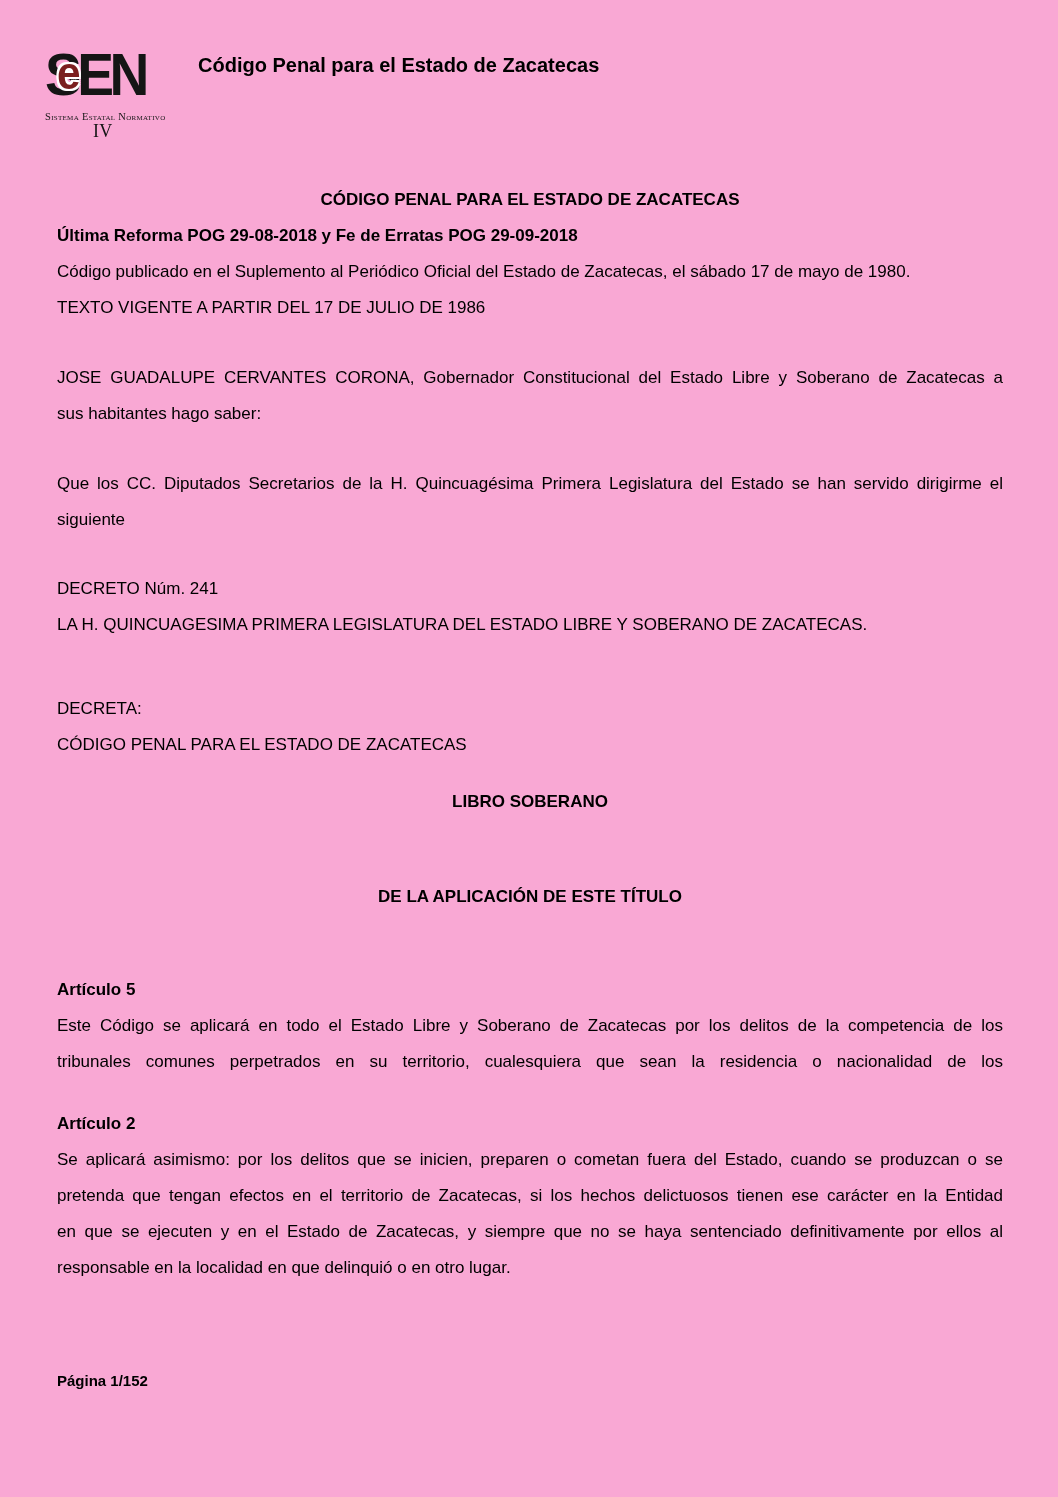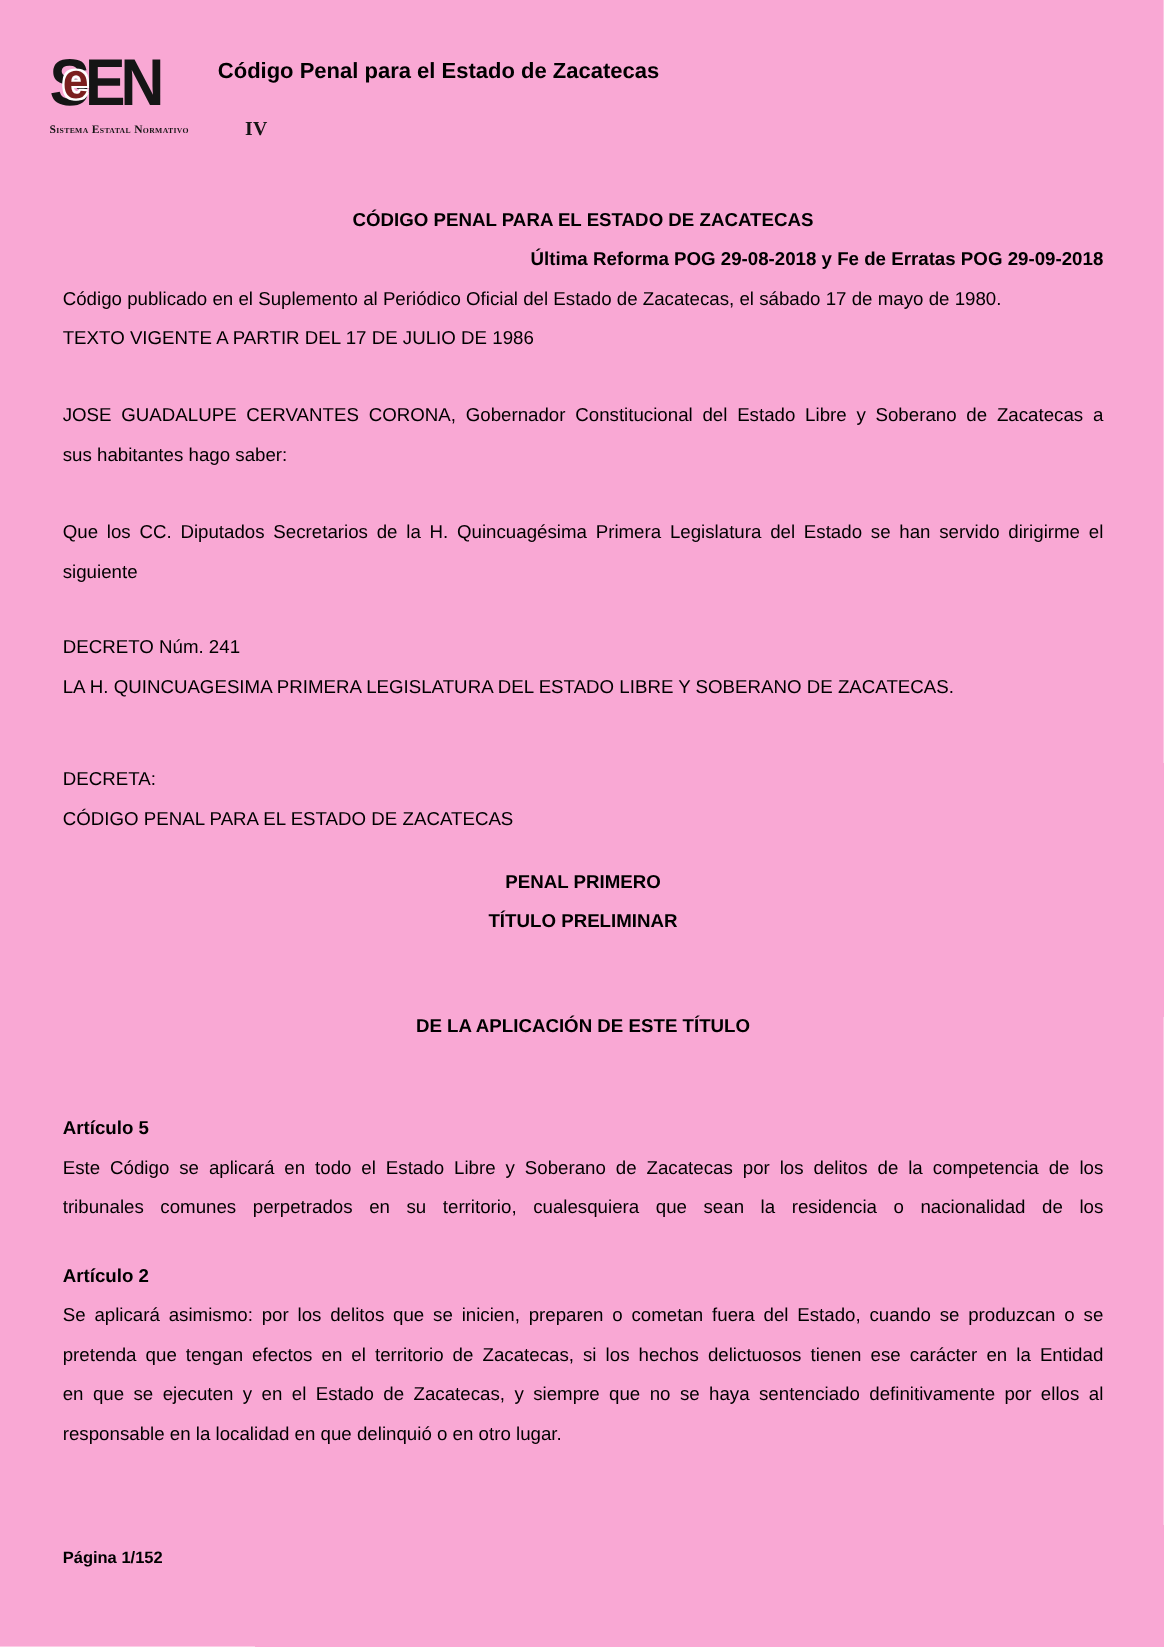--- a/index.html
+++ b/index.html
@@ -36,29 +36,29 @@
     line-height: 46px;
     font-weight: 700;
     letter-spacing: 0;
     text-shadow:
       -2px -2px 0 #fff, 2px -2px 0 #fff, -2px 2px 0 #fff, 2px 2px 0 #fff,
       -2px 0 0 #fff, 2px 0 0 #fff, 0 -2px 0 #fff, 0 2px 0 #fff;
   }
   .logo-tagline {
     margin-top: 3px;
     font-family: "Liberation Serif", serif;
-    font-weight: 700;
+    font-weight: 400;
     font-variant: small-caps;
     font-size: 10.5px;
     letter-spacing: 0.3px;
     white-space: nowrap;
     display: flex;
-    align-items: flex-end;
     gap: 3px;
     color: #151515;
+    flex-direction: column;
   }
   .logo-iv {
     font-size: 18px;
     line-height: 13px;
     font-variant: normal;
     margin-left: 48px;
   }
   .header-title {
     position: absolute;
     left: 198px;
@@ -69,21 +69,21 @@
   }
 
   
   .content {
     margin: 0;
     padding: 182px 55px 0 57px;
     font-size: 17px;
     line-height: 36px;
   }
   .c { text-align: center; }
-  .r { text-align: right; }
+  .r { }
   .b { font-weight: 700; }
   .line { }
   .para .line.stretch { text-align: justify; text-align-last: justify; }
 
   .footer-line {
     margin-top: 77px;
     text-align: left;
     font-weight: 700;
     font-size: 15px;
   }
@@ -128,22 +128,21 @@
       <div class="line">DECRETO Núm. 241</div>
       <div class="line">LA H. QUINCUAGESIMA PRIMERA LEGISLATURA DEL ESTADO LIBRE Y SOBERANO DE ZACATECAS.</div>
     </div>
 
     <div style="margin-top:48px">
       <div class="line">DECRETA:</div>
       <div class="line">CÓDIGO PENAL PARA EL ESTADO DE ZACATECAS</div>
     </div>
 
     <div style="margin-top:21px">
-      <div class="line c b">PENAL PRIMERO</div>
-      <div class="line c b">TÍTULO PRELIMINAR</div>
+      <div class="line c b">LIBRO SOBERANO</div>
     </div>
 
     <div class="line c b" style="margin-top:59px">DE LA APLICACIÓN DE ESTE TÍTULO</div>
 
     <div class="line b" style="margin-top:57px">Artículo 5</div>
     <div class="para">
         <div class="line stretch">Este Código se aplicará en todo el Estado Libre y Soberano de Zacatecas por los delitos de la competencia de los</div>
         <div class="line stretch">tribunales comunes perpetrados en su territorio, cualesquiera que sean la residencia o nacionalidad de los</div>
       </div>
 

